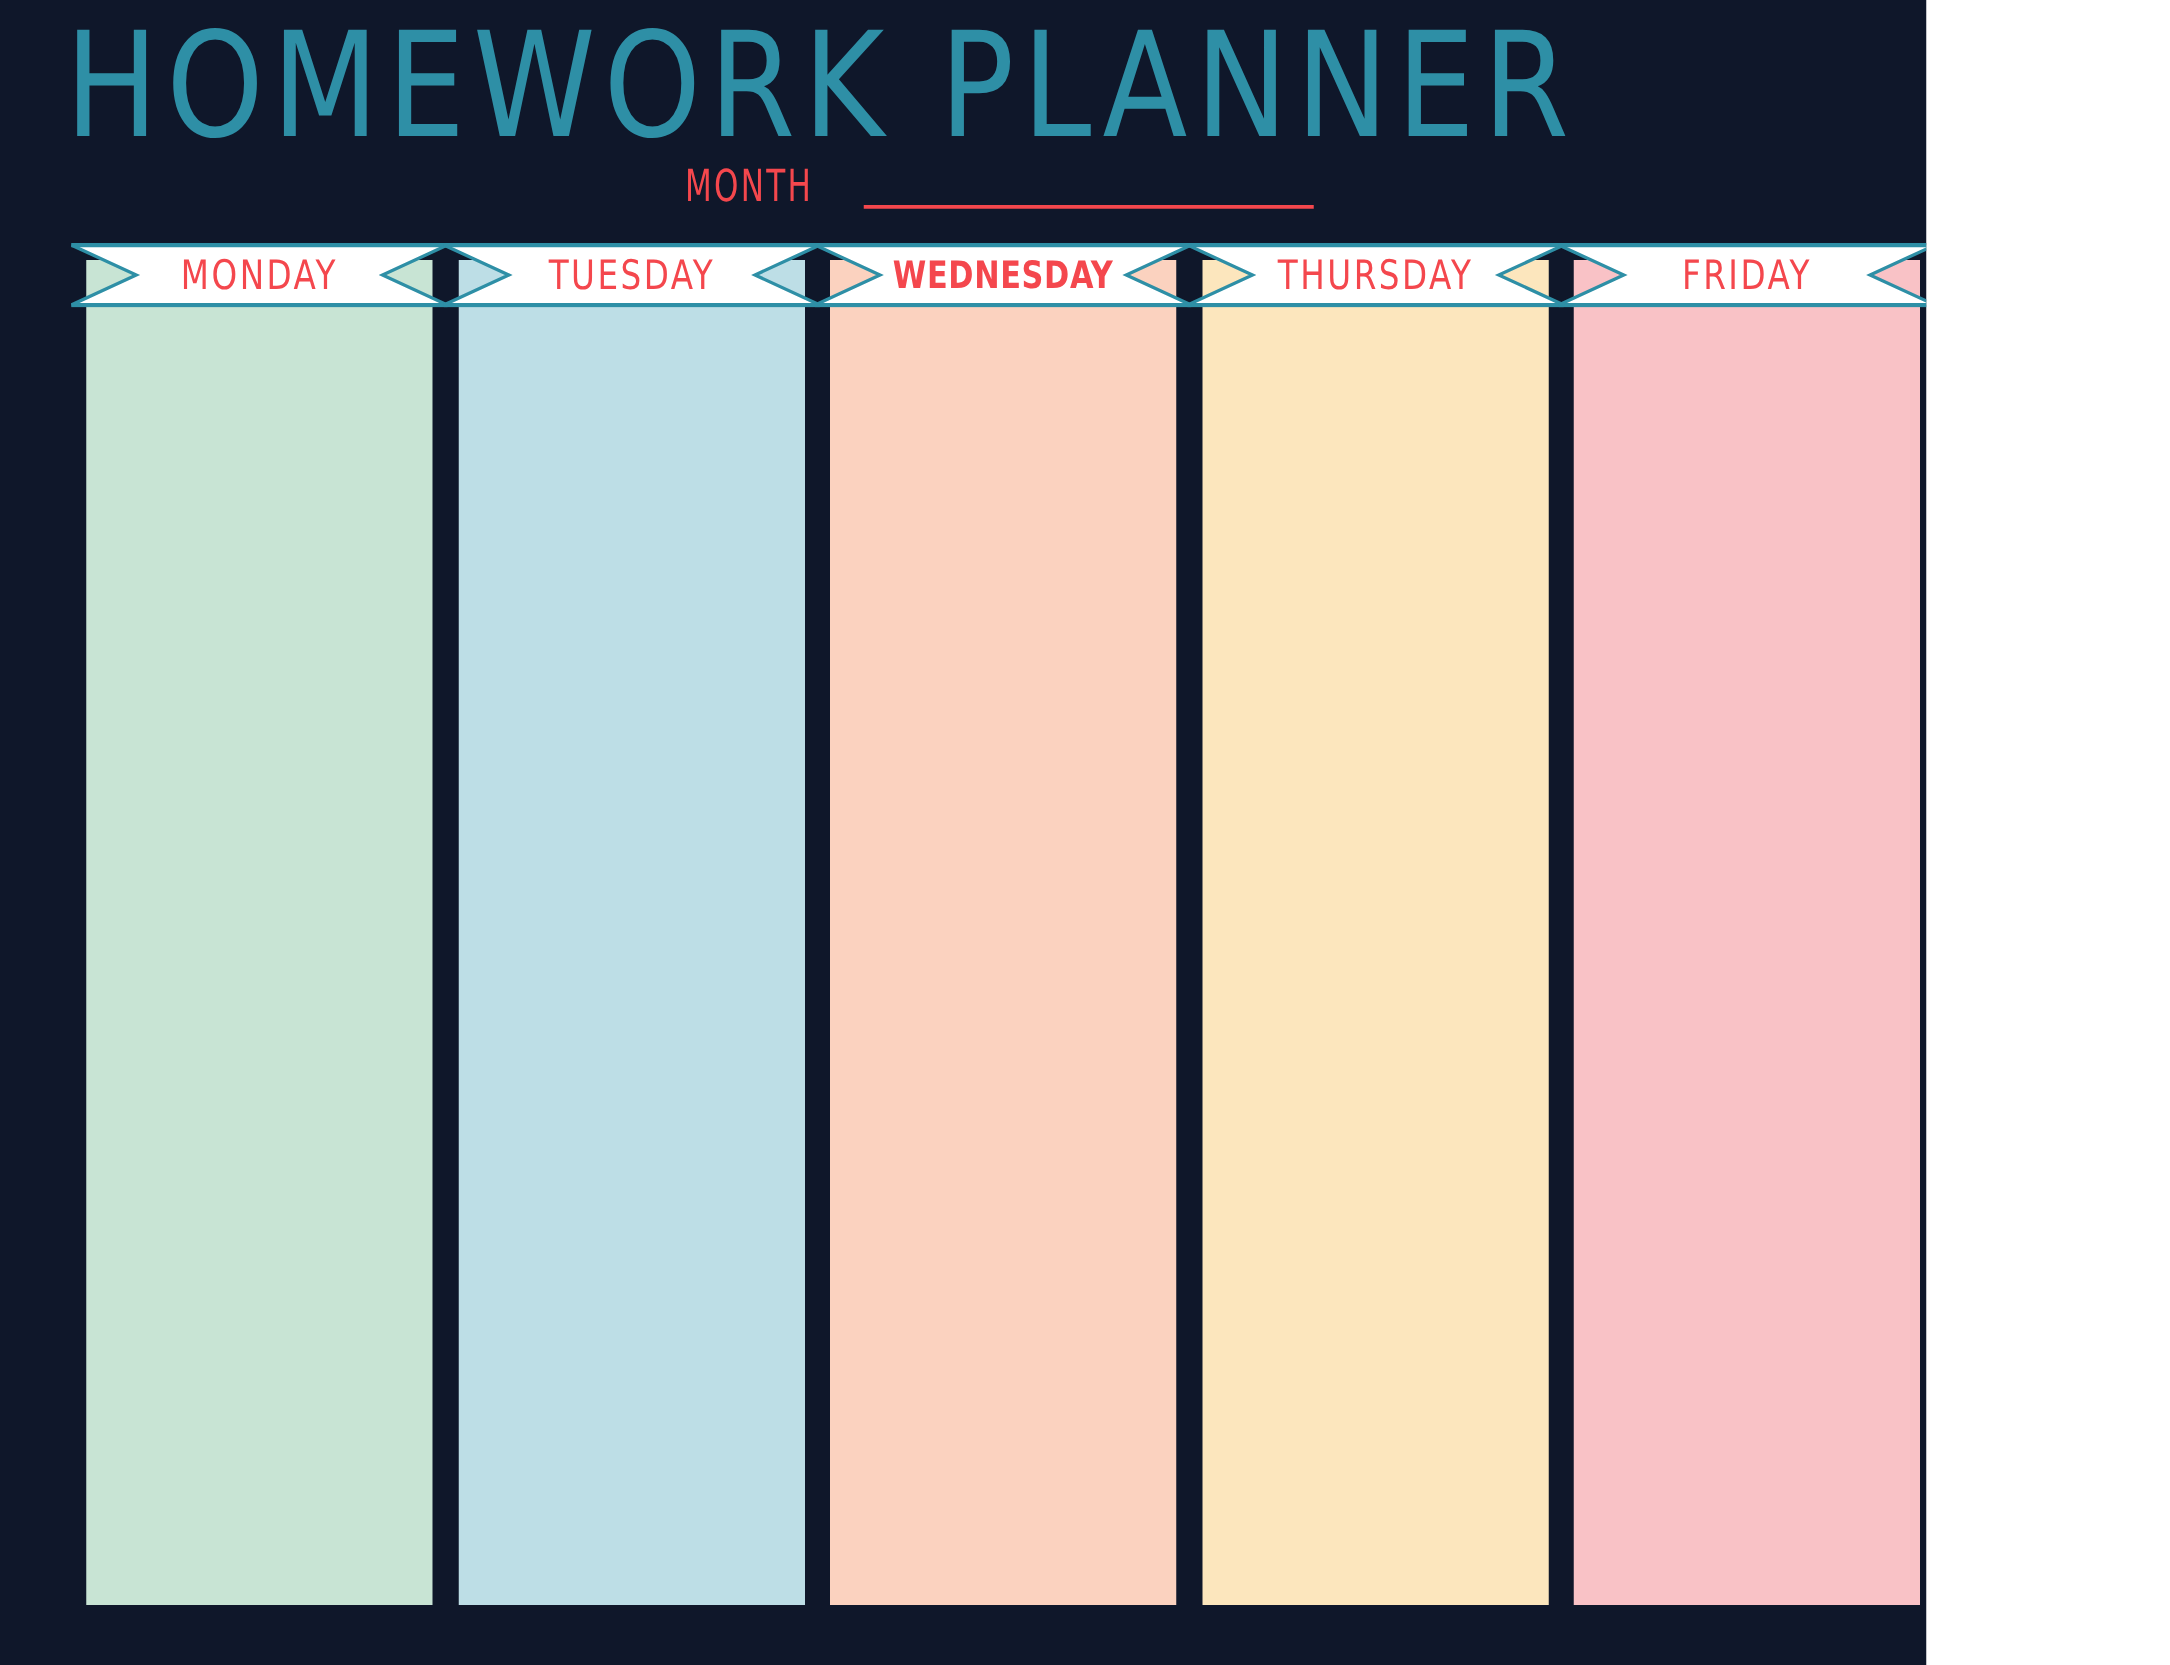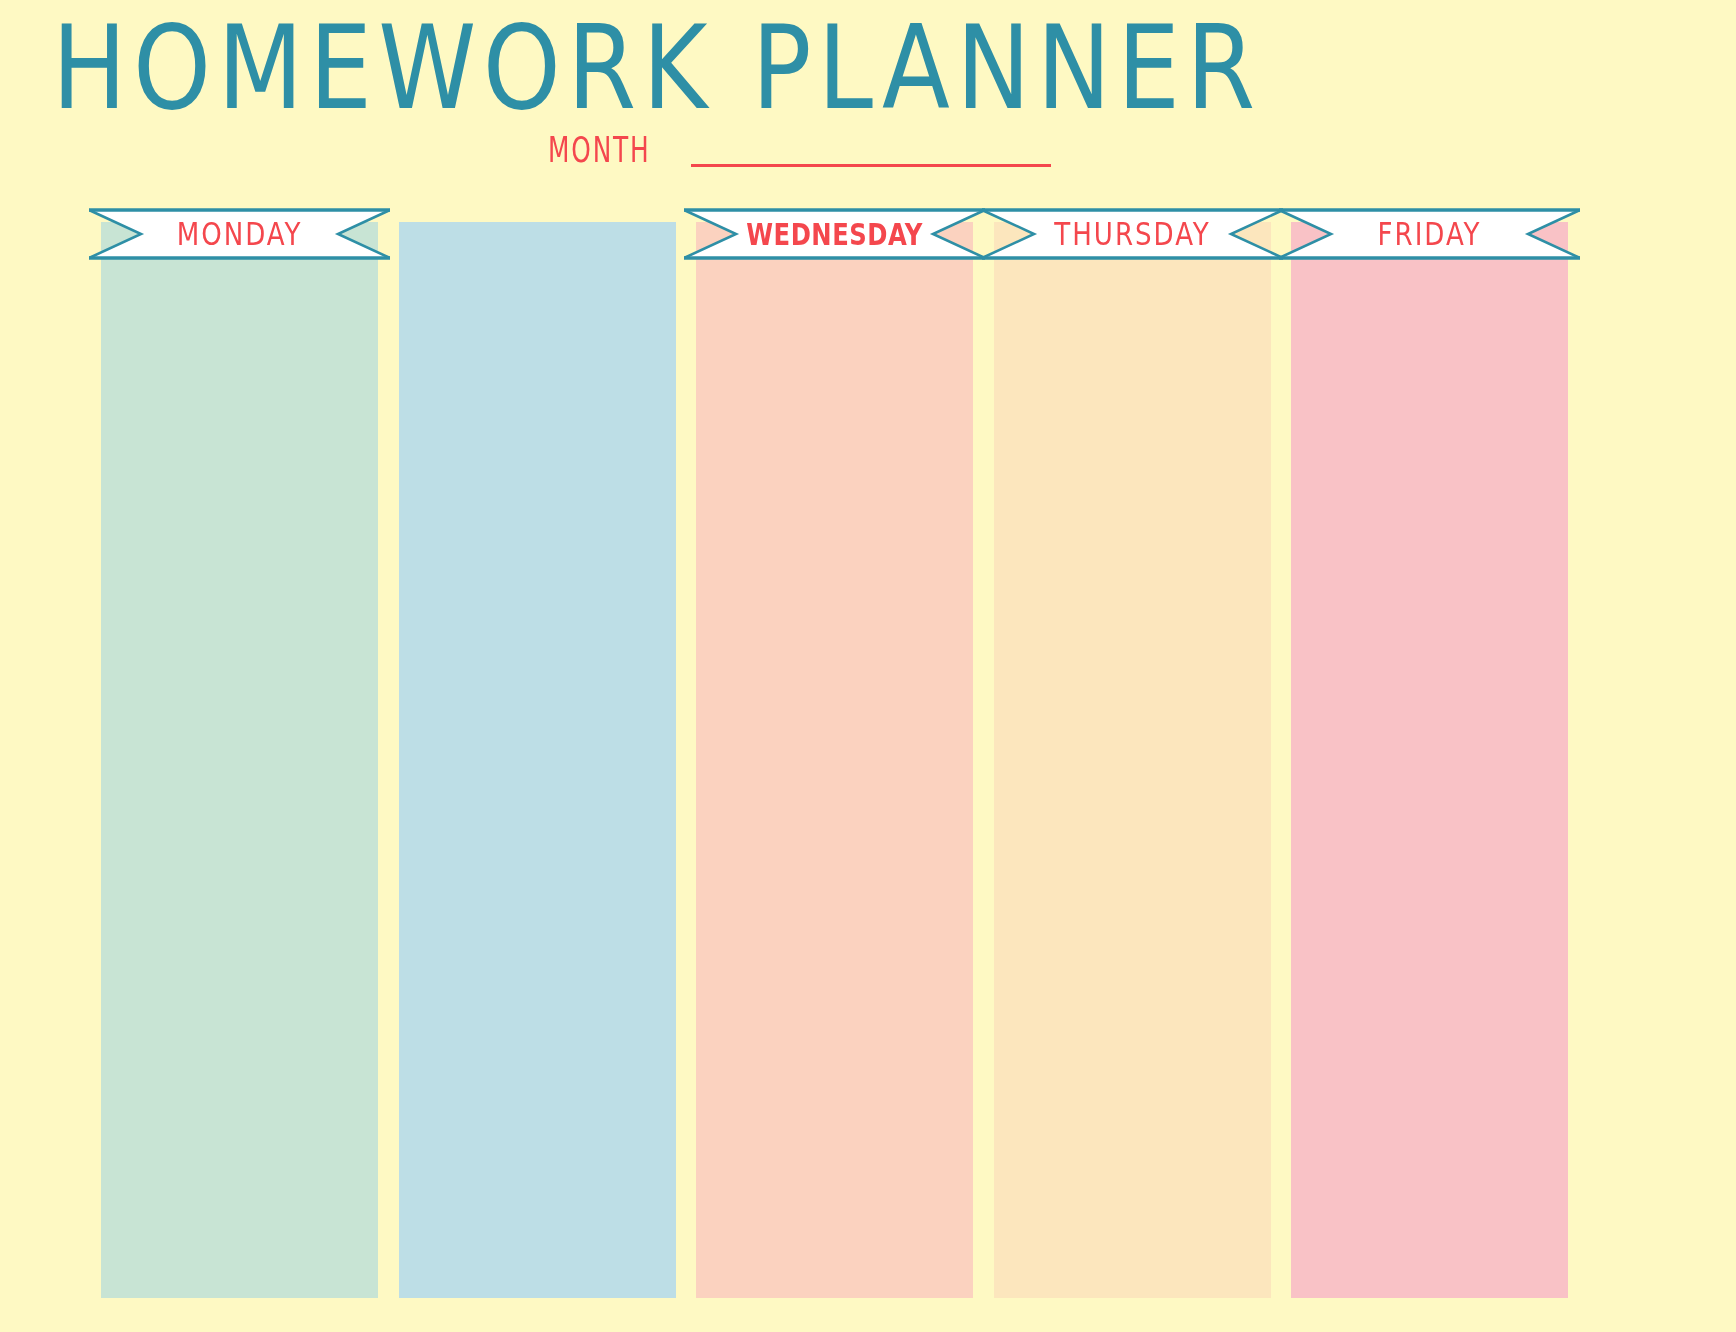--- a/index.html
+++ b/index.html
@@ -6,23 +6,23 @@
   html, body {
     margin: 0;
     padding: 0;
     background: #ffffff;
   }
   body {
     font-family: "Liberation Sans", sans-serif;
   }
   #page {
     position: relative;
-    width: 1736px;
+    width: 1541px;
     height: 1332px;
-    background: #fef9c3;
+    background: #0f172a;
     overflow: hidden;
   }
 
   
   #title {
     position: absolute;
     left: 52px;
     top: 2px;
     width: 1000px;
     height: 120px;
@@ -70,24 +70,23 @@
     margin-bottom: 1px;
   }
   #field-month { left: 548px; top: 0; }
   #field-month .meta-rule { width: 360px; }
   #field-dates { left: 1046px; top: 0; }
   #field-dates .meta-rule { width: 380px; }
 
   
   .column {
     position: absolute;
-    top: 222px;
+    top: 208px;
     width: 277px;
     height: 1076px;
-    margin-left: 32px;
   }
 
   
   .banner {
     position: absolute;
     top: -14px;
     left: -12px;
     width: 301px;
     height: 52px;
   }
@@ -153,20 +152,30 @@
             <line x1="0" y1="2" x2="301" y2="2" stroke="#2E8FA6" stroke-width="3.4" stroke-linecap="square"></line>
             <line x1="0" y1="50" x2="301" y2="50" stroke="#2E8FA6" stroke-width="3.4" stroke-linecap="square"></line>
             <polyline points="0,2 52,26 0,50" fill="none" stroke="#2E8FA6" stroke-width="2.6"></polyline>
             <polyline points="301,2 249,26 301,50" fill="none" stroke="#2E8FA6" stroke-width="2.6"></polyline>
           </svg>
           <span class="banner-label">MONDAY</span>
         </div>
       </div>
       <div class="column" style="left: 367px;">
         <div class="col-body" style="background: rgb(189, 222, 230);"></div>
+        <div class="banner">
+          <svg viewBox="0 0 301 52" width="301" height="52">
+            <path d="M 0 2 L 52 26 L 0 50 L 301 50 L 249 26 L 301 2 Z" fill="#FFFFFF" stroke="none"></path>
+            <line x1="0" y1="2" x2="301" y2="2" stroke="#2E8FA6" stroke-width="3.4" stroke-linecap="square"></line>
+            <line x1="0" y1="50" x2="301" y2="50" stroke="#2E8FA6" stroke-width="3.4" stroke-linecap="square"></line>
+            <polyline points="0,2 52,26 0,50" fill="none" stroke="#2E8FA6" stroke-width="2.6"></polyline>
+            <polyline points="301,2 249,26 301,50" fill="none" stroke="#2E8FA6" stroke-width="2.6"></polyline>
+          </svg>
+          <span class="banner-label">TUESDAY</span>
+        </div>
       </div>
       <div class="column" style="left: 664px; font-weight: bold;">
         <div class="col-body" style="background: rgb(251, 210, 191);"></div>
         <div class="banner">
           <svg viewBox="0 0 301 52" width="301" height="52">
             <path d="M 0 2 L 52 26 L 0 50 L 301 50 L 249 26 L 301 2 Z" fill="#FFFFFF" stroke="none"></path>
             <line x1="0" y1="2" x2="301" y2="2" stroke="#2E8FA6" stroke-width="3.4" stroke-linecap="square"></line>
             <line x1="0" y1="50" x2="301" y2="50" stroke="#2E8FA6" stroke-width="3.4" stroke-linecap="square"></line>
             <polyline points="0,2 52,26 0,50" fill="none" stroke="#2E8FA6" stroke-width="2.6"></polyline>
             <polyline points="301,2 249,26 301,50" fill="none" stroke="#2E8FA6" stroke-width="2.6"></polyline>

